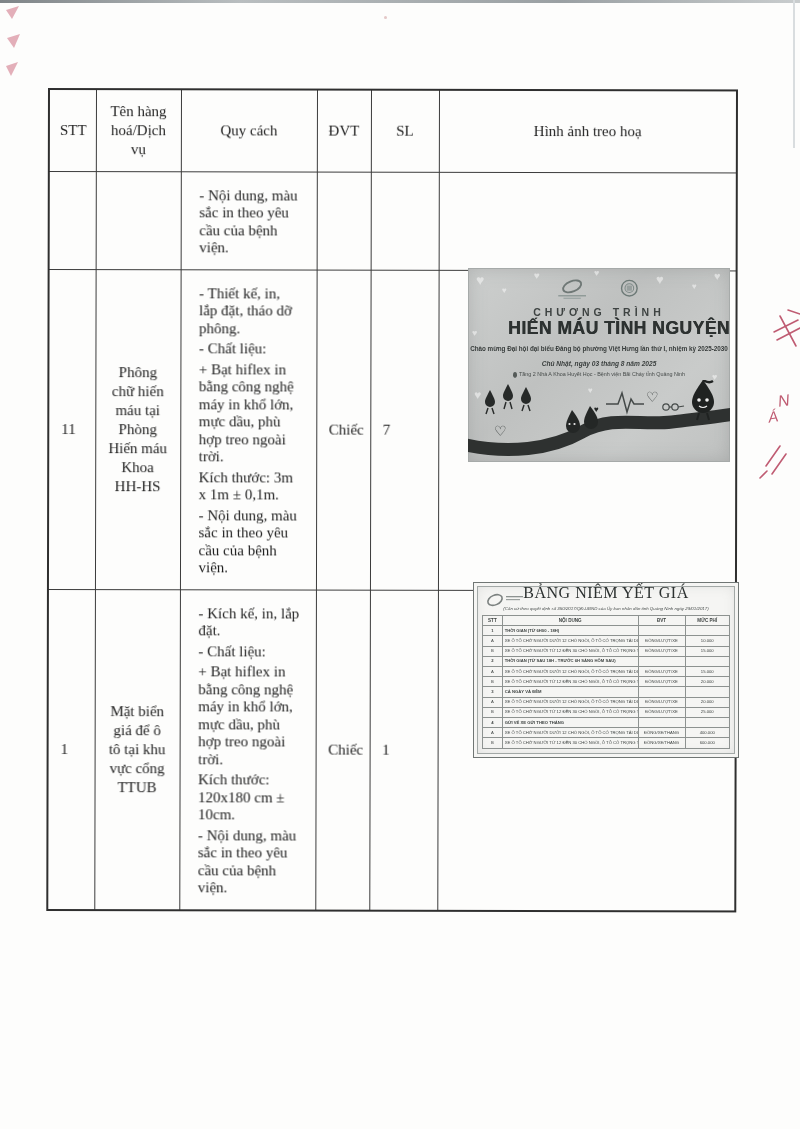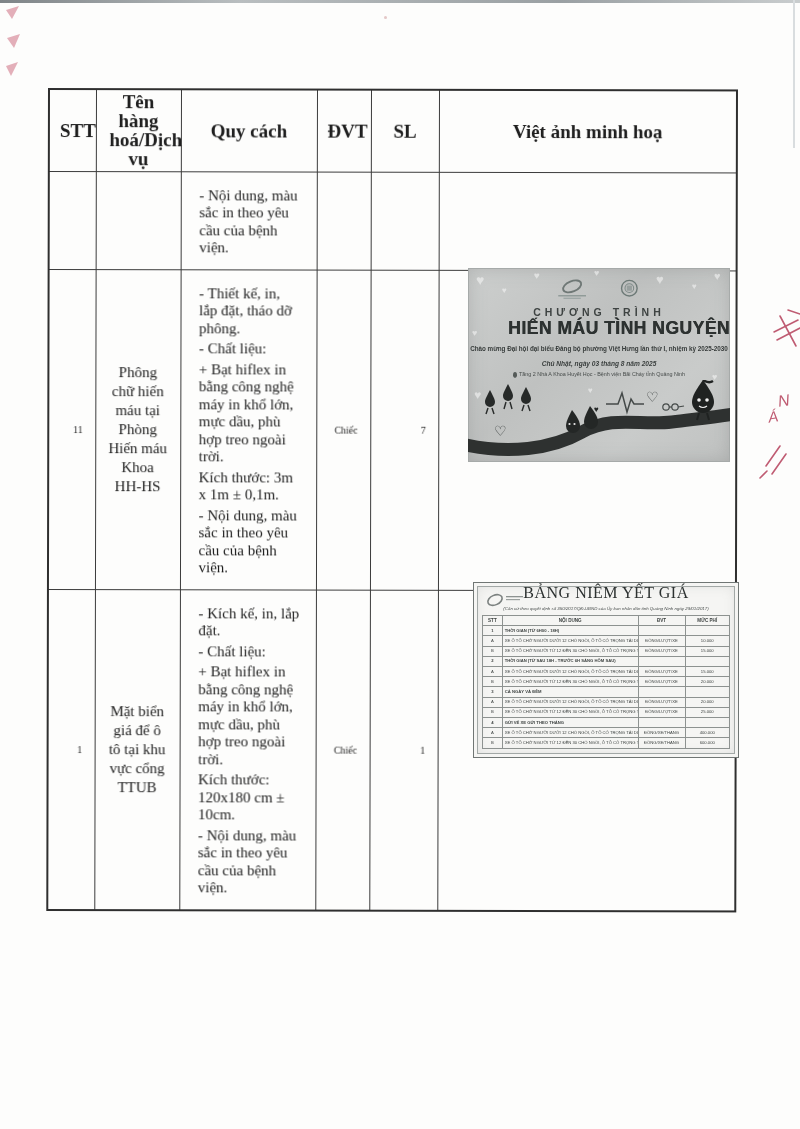--- a/index.html
+++ b/index.html
@@ -12,25 +12,25 @@
   .scan-right{position:absolute;top:0;left:793px;width:2px;height:148px;background:#d9dddf;}
   .corner-marks{position:absolute;left:2px;top:4px;opacity:.42;filter:blur(.5px);}
   .dot-speck{position:absolute;left:384px;top:16px;width:3px;height:3px;border-radius:50%;
     background:#cf9a9a;opacity:.55;}
 
   
   .doc-table{position:absolute;left:48px;top:88px;width:688px;border-collapse:collapse;
     table-layout:fixed;color:#1e1e1e;filter:blur(.2px);transform:rotate(.12deg);transform-origin:0 0;}
   .doc-table td,.doc-table th{border:1.6px solid #3b3b3b;padding:12px;vertical-align:middle;}
   .doc-table{border:2.2px solid #2f2f2f;}
-  .doc-table th{font-size:19px;font-weight:bold;line-height:19px;padding:2px 10px;text-align:center;}
+  .doc-table th{font-size:15px;font-weight:normal;line-height:19px;padding:2px 10px;text-align:center;}
   .spec-cell{vertical-align:top;}
   .spec{font-size:15px;line-height:17.5px;padding:3px 3px 0 6px;}
   .name-cell{font-size:15px;line-height:19px;text-align:center;padding:0 5px;}
-  .num-cell{font-size:10px;text-align:right;}
+  .num-cell{font-size:15px;text-align:left;}
   .img-cell{vertical-align:top;}
 
   
   .banner{position:absolute;left:468px;top:268px;width:262px;height:194px;
     background:linear-gradient(135deg,#cdcfce,#bfc1c0 40%,#c9cbca 72%,#c0c2c1);
     box-shadow:inset 0 0 0 1px #a6aaa9, inset 0 0 18px rgba(120,124,123,.35);
     overflow:hidden;font-family:"Liberation Sans","DejaVu Sans",sans-serif;color:#343938;}
   .heart-bg{position:absolute;color:rgba(250,250,250,.55);pointer-events:none;}
   .banner-logos{position:absolute;top:8px;left:0;width:100%;height:26px;}
   .banner-kicker{position:absolute;top:38px;width:100%;text-align:center;font-size:10.5px;
@@ -96,21 +96,21 @@
         <col style="width:68px">
         <col style="width:298px">
     </colgroup>
     <tbody>
         <tr style="height:82px">
       <th>STT</th>
       <th style="padding:2px 13px">Tên hàng hoá/Dịch vụ</th>
       <th>Quy cách</th>
       <th>ĐVT</th>
       <th>SL</th>
-      <th>Việt ảnh minh hoạ</th>
+      <th>Hình ảnh treo hoạ</th>
     </tr>
     <tr style="height:70px">
       <td></td>
       <td></td>
       <td class="spec-cell">
         <div class="spec">- Nội dung, màu sắc in theo yêu cầu của bệnh viện.</div>
       </td>
       <td></td>
       <td></td>
       <td class="img-cell"></td>

